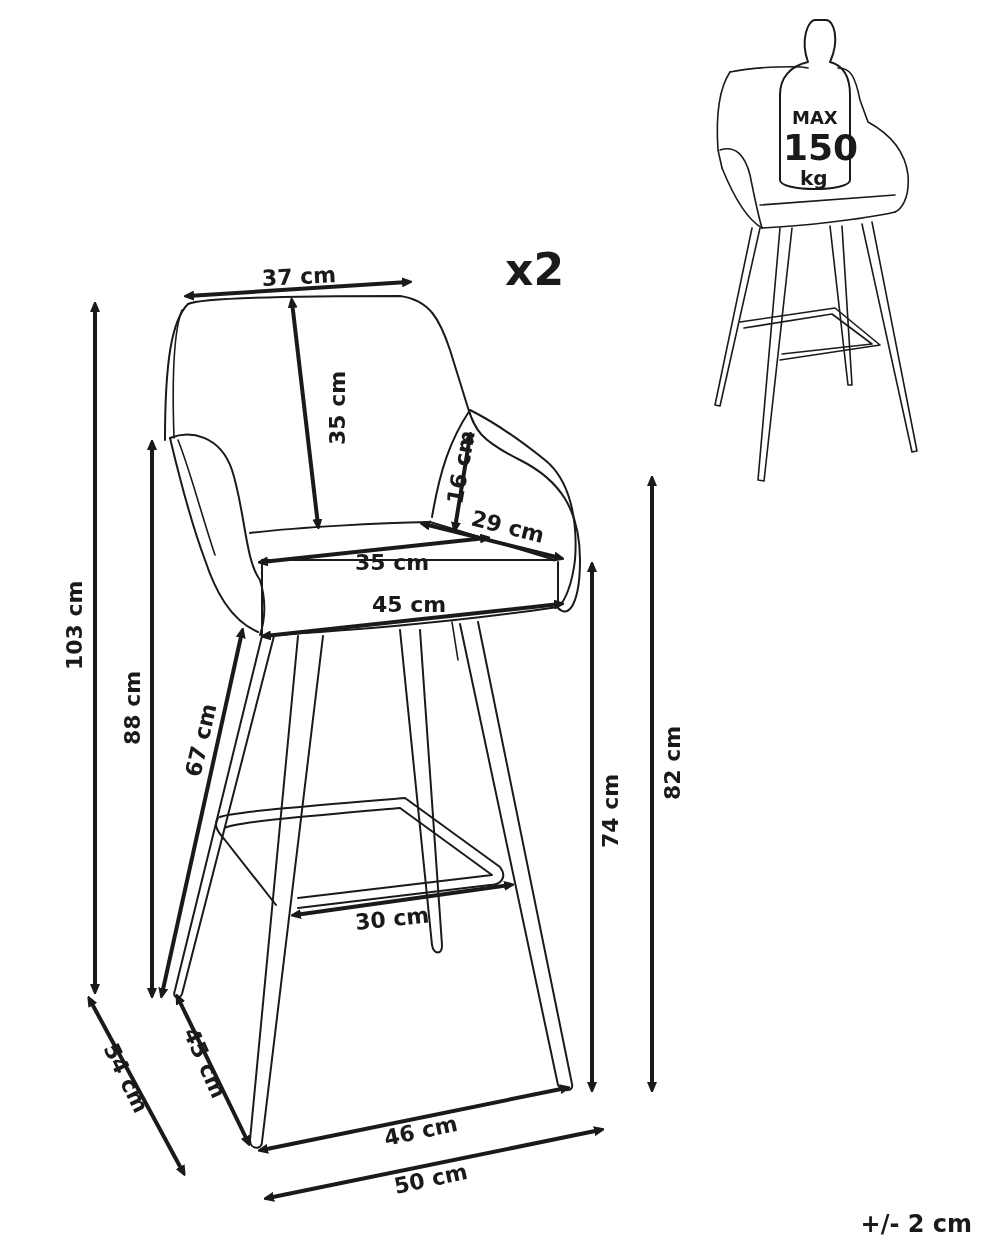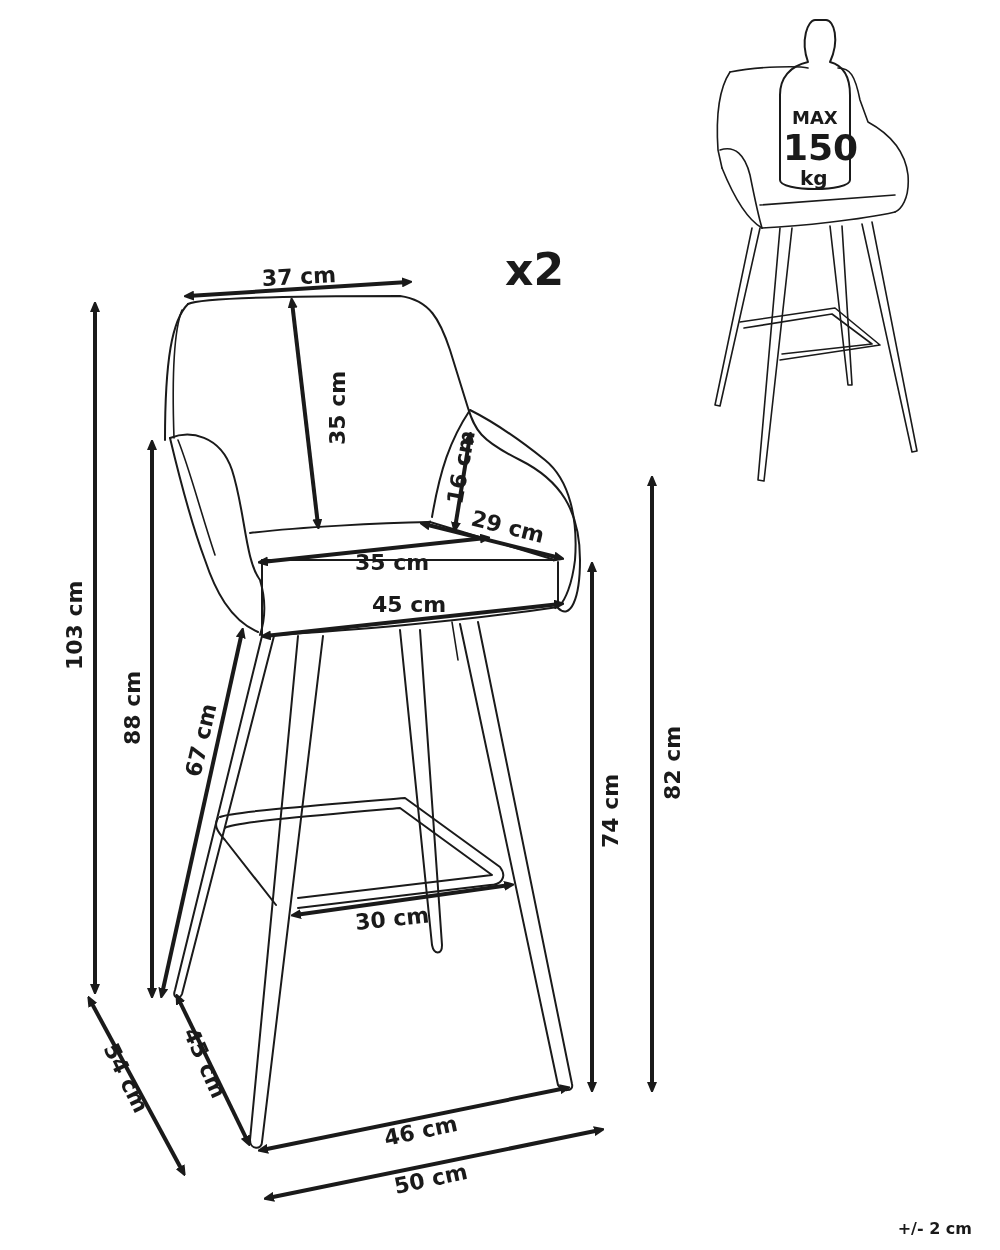--- a/index.html
+++ b/index.html
@@ -4,21 +4,21 @@
 <style>
   html, body { margin:0; padding:0; background:#ffffff; }
   body { width:1000px; height:1250px; position:relative; overflow:hidden; font-family:"DejaVu Sans", sans-serif; }
   #canvas { position:absolute; left:0; top:0; width:1000px; height:1250px; }
   .ln { fill:none; stroke:#1a1a1a; stroke-width:2; stroke-linejoin:round; stroke-linecap:round; }
   .ln-thin { fill:none; stroke:#1a1a1a; stroke-width:1.6; stroke-linejoin:round; stroke-linecap:round; }
   .dim { stroke:#1a1a1a; stroke-width:4; fill:none; }
   .lbl { font-family:"DejaVu Sans", sans-serif; font-weight:bold; font-size:22px; fill:#1a1a1a; }
   .big { font-family:"DejaVu Sans", sans-serif; font-weight:bold; font-size:44px; fill:#1a1a1a; }
   .max { font-family:"DejaVu Sans", sans-serif; font-weight:bold; fill:#1a1a1a; }
-  .tol { position:absolute; right:28px; bottom:12px; font-weight:bold; font-size:16px; color:#1a1a1a; }
+  .tol { position:absolute; right:28px; bottom:12px; font-weight:bold; font-size:24px; color:#1a1a1a; }
 </style>
 </head>
 <body>
 
 <svg id="canvas" viewBox="0 0 1000 1250" xmlns="http://www.w3.org/2000/svg">
   <defs>
     <marker id="ah" markerWidth="10" markerHeight="10" refX="6" refY="5" orient="auto-start-reverse" markerUnits="userSpaceOnUse">
       <path d="M0,0 L12,5 L0,10 Z" fill="#1a1a1a"></path>
     </marker>
   </defs>

